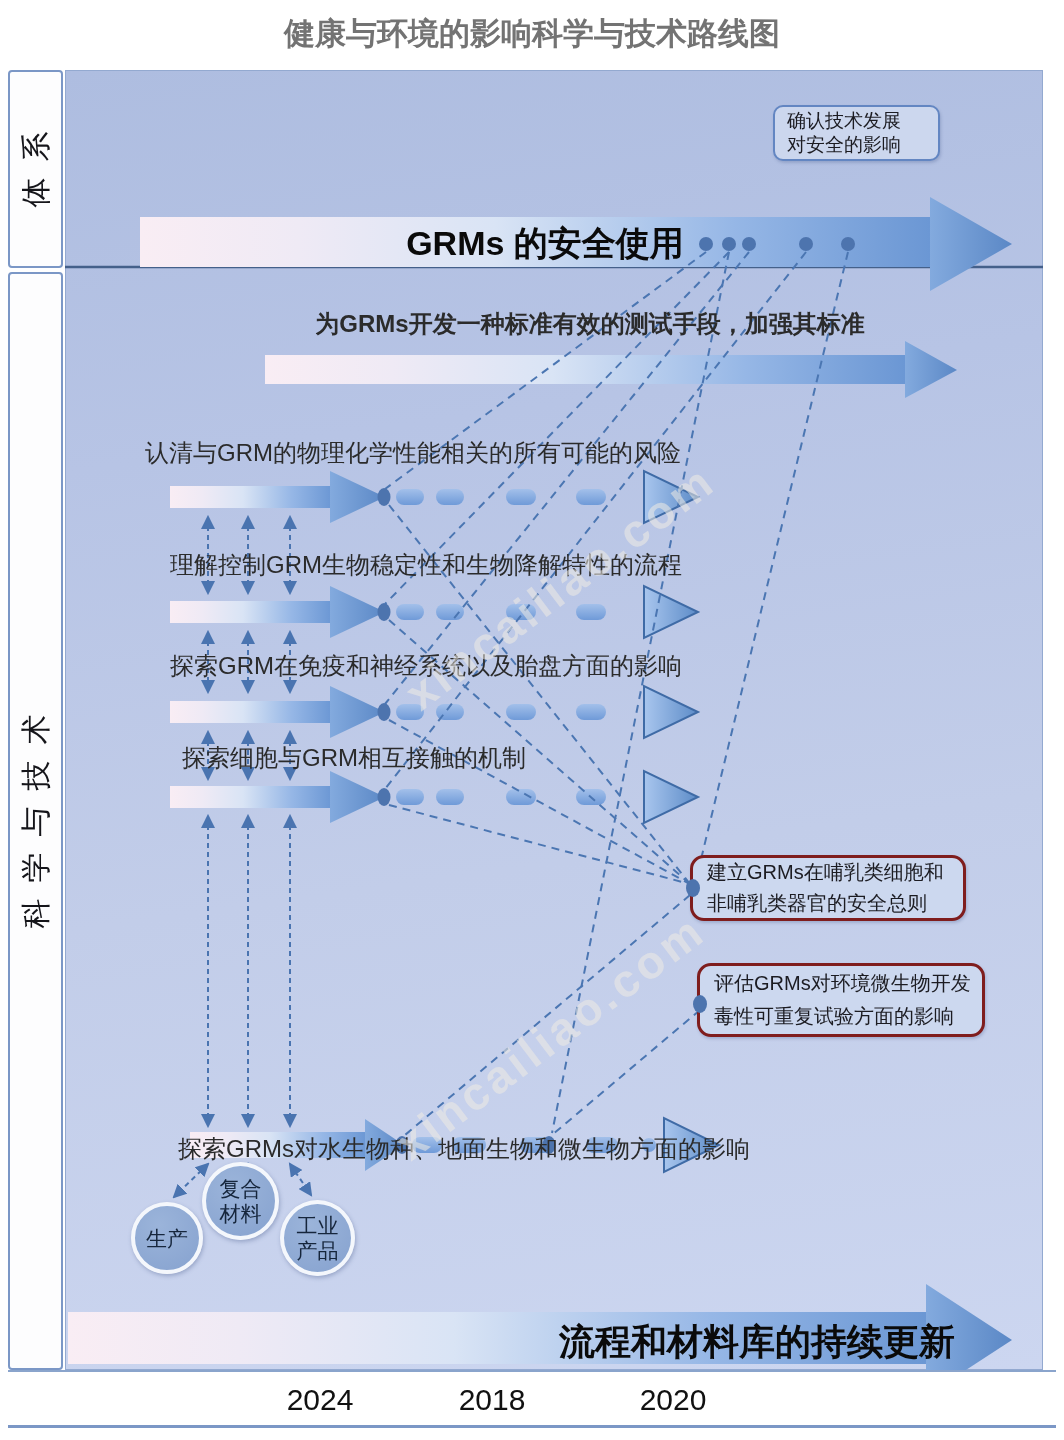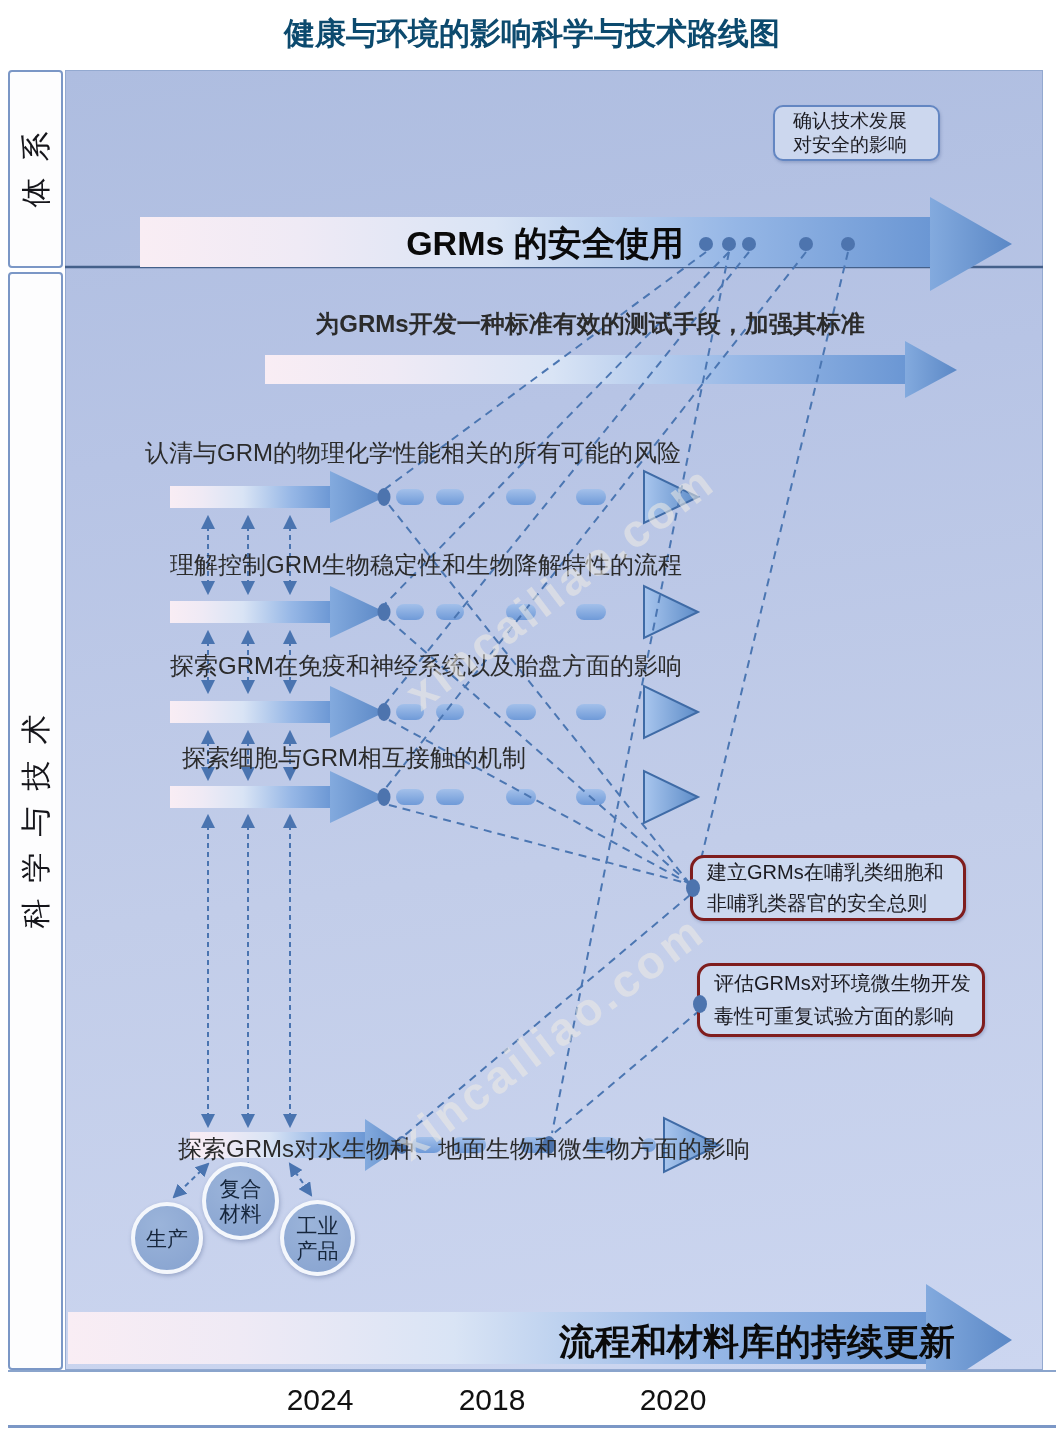--- a/index.html
+++ b/index.html
@@ -8,33 +8,33 @@
   .abs{position:absolute;}
   #panel{left:65px;top:70px;width:978px;height:1300px;
     background:linear-gradient(172deg,#aebde0 0%,#b7c4e5 28%,#c2cde9 60%,#ccd6f0 100%);
     border:1.5px solid #93a9d0;box-sizing:border-box;z-index:1;}
   .side-cell{left:8px;width:55px;background:#fdfdfe;border:2.5px solid #7b97c6;border-radius:4px;
     box-sizing:border-box;display:flex;align-items:center;justify-content:center;z-index:2;}
   #side-top{top:70px;height:198px;}
   #side-bottom{top:272px;height:1098px;}
   .side-label{transform:rotate(-90deg);white-space:nowrap;font-size:30px;color:#15151a;
     letter-spacing:16px;text-indent:16px;}
-  #title{left:0;top:13px;width:1064px;text-align:center;font-size:31px;font-weight:bold;color:#0c4a6e;z-index:10;}
+  #title{left:0;top:13px;width:1064px;text-align:center;font-size:31px;font-weight:bold;color:#737373;z-index:10;}
   svg.shapes{left:0;top:0;z-index:3;}
   svg.toplayer{left:0;top:0;z-index:20;pointer-events:none;}
   .txt{z-index:10;color:#2b2b2b;}
   #grms-label{left:285px;top:222px;width:520px;text-align:center;font-size:34px;font-weight:bold;color:#0a0a0a;line-height:42px;}
   #standards-label{left:240px;top:308px;width:700px;text-align:center;font-size:24px;line-height:32px;font-weight:bold;}
   .task-label{font-size:24px;line-height:32px;white-space:nowrap;}
   .callout{box-sizing:border-box;background:#ccd8ef;border:3px solid #7f1d1d;border-radius:14px;
     z-index:10;display:flex;flex-direction:column;justify-content:center;padding-left:14px;
     font-size:20px;color:#1c1c22;box-shadow:1px 2px 3px rgba(60,80,130,.25);}
   .callout span{display:block;line-height:31px;}
   #callout-confirm{left:773px;top:105px;width:167px;height:56px;border-width:2.5px;border-color:#6386c2;
-    border-radius:10px;background:#ccd7ee;padding-left:18px;font-size:19px;}
+    border-radius:10px;background:#ccd7ee;padding-left:12px;font-size:19px;}
   #callout-confirm span{line-height:24px;}
   #callout-mammal{left:690px;top:855px;width:276px;height:66px;}
   #callout-env{left:697px;top:963px;width:288px;height:74px;font-size:20px;}
   #callout-env span{line-height:33px;}
   .circle{border-radius:50%;background:radial-gradient(circle at 38% 30%,#9bb4da,#86a2cf);
     border:4px solid #f4f7fc;box-sizing:border-box;z-index:10;display:flex;flex-direction:column;
     align-items:center;justify-content:center;color:#16263c;font-size:21px;line-height:25px;
     box-shadow:1px 2px 4px rgba(60,80,130,.35);}
   #circle-production{left:131px;top:1202px;width:72px;height:72px;}
   #circle-composite{left:202px;top:1162px;width:77px;height:78px;}

